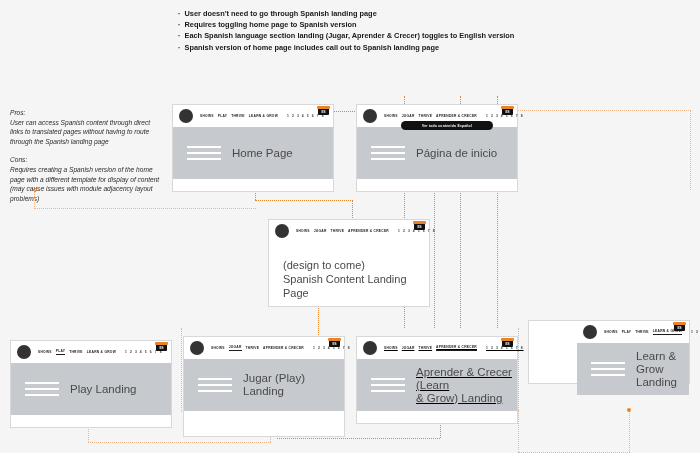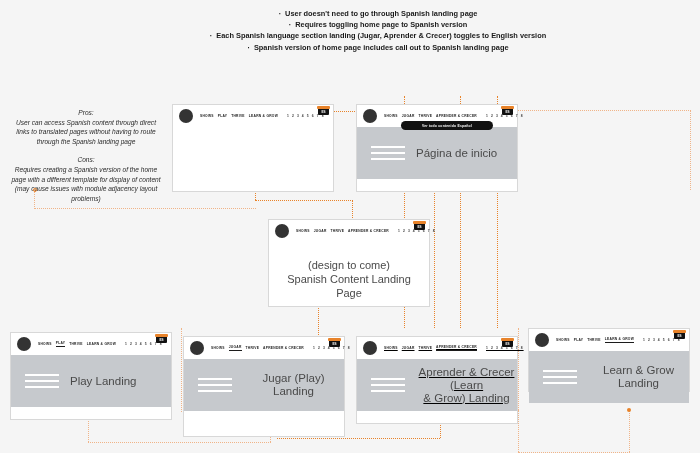--- a/index.html
+++ b/index.html
@@ -3,21 +3,21 @@
 <meta charset="utf-8">
 <style>
   html,body{margin:0;padding:0;}
   body{
     width:700px;height:453px;
     background:#f5f5f5;
     font-family:"Liberation Sans", sans-serif;
     overflow:hidden;
     position:relative;
   }
-  #canvas{position:absolute;inset:0;text-align:center;}
+  #canvas{position:absolute;inset:0;}
 
   
   .notes{
     position:absolute;left:178px;top:8px;width:400px;
     font-size:7.4px;font-weight:bold;color:#1a1a1a;line-height:11.2px;
   }
   .notes .bullet{white-space:nowrap;}
   .notes .bullet::before{content:"\00b7";margin-right:4px;}
 
   
@@ -174,20 +174,28 @@
       <div class="logo"></div>
       <div class="navitems">
         <span class="ni">SHOWS</span>
         <span class="ni">PLAY</span>
         <span class="ni">THRIVE</span>
         <span class="ni">LEARN &amp; GROW</span>
       </div>
       <div class="navnums">1 2 3 4 5 6 7 8</div>
       <div class="badge">ES</div>
     </div>
+    <div class="band">
+      <div class="hamburger">
+          <i></i>
+          <i></i>
+          <i></i>
+        </div>
+      <div class="bandtitle">Home Page</div>
+    </div>
     <div class="body"></div>
   </div>
 
   <div class="card" style="left:356px;top:104px;width:162px;height:88px;">
     <div class="nav">
       <div class="logo"></div>
       <div class="navitems">
         <span class="ni">SHOWS</span>
         <span class="ni">JUGAR</span>
         <span class="ni">THRIVE</span>
@@ -219,21 +227,21 @@
       </div>
       <div class="navnums">1 2 3 4 5 6 7 8</div>
       <div class="badge">ES</div>
     </div>
     <div class="bodybig">
       <div class="plaintitle">(design to come)</div>
       <div class="plaintitle">Spanish Content Landing Page</div>
     </div>
   </div>
 
-  <div class="card" style="left:10px;top:332px;width:162px;height:88px;">
+  <div class="card" style="left:10px;top:340px;width:162px;height:88px;">
     <div class="nav">
       <div class="logo"></div>
       <div class="navitems">
         <span class="ni">SHOWS</span>
         <span class="ni active">PLAY</span>
         <span class="ni">THRIVE</span>
         <span class="ni">LEARN &amp; GROW</span>
       </div>
       <div class="navnums">1 2 3 4 5 6 7 8</div>
       <div class="badge">ES</div>
@@ -291,21 +299,21 @@
           <i></i>
         </div>
       <div class="bandtitle">
         <div>Aprender &amp; Crecer (Learn</div>
         <div>&amp; Grow) Landing</div>
       </div>
     </div>
     <div class="body"></div>
   </div>
 
-  <div class="card" style="left:528px;top:328px;width:162px;height:64px;">
+  <div class="card" style="left:528px;top:320px;width:162px;height:64px;padding-left:48px;">
     <div class="nav">
       <div class="logo"></div>
       <div class="navitems">
         <span class="ni">SHOWS</span>
         <span class="ni">PLAY</span>
         <span class="ni">THRIVE</span>
         <span class="ni active">LEARN &amp; GROW</span>
       </div>
       <div class="navnums">1 2 3 4 5 6 7 8</div>
       <div class="badge">ES</div>

